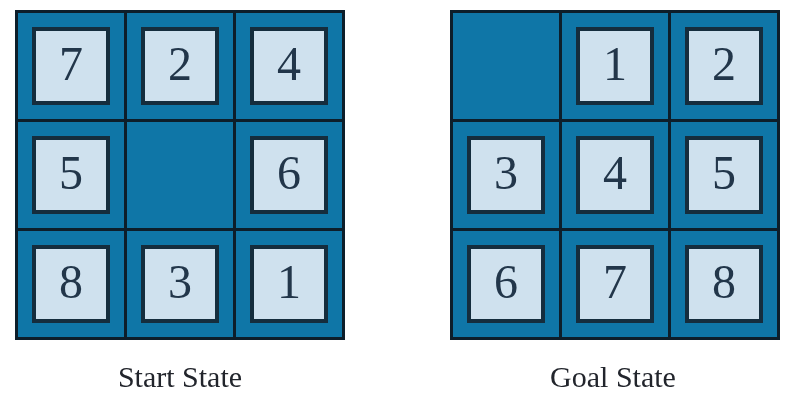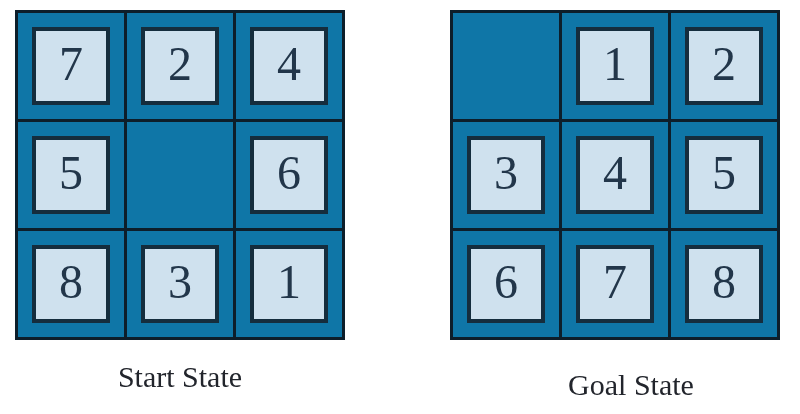--- a/index.html
+++ b/index.html
@@ -56,21 +56,21 @@
   }
   .caption {
     position: absolute;
     top: 360px;
     width: 330px;
     text-align: center;
     font-size: 30px;
     color: #22252c;
   }
   .caption.start { left: 15px; }
-  .caption.goal  { left: 466px; margin-top: 8px; }
+  .caption.goal  { left: 448px; }
 </style>
 </head>
 <body>
 
 <div class="figure">
 
   <div class="puzzle start">
     <div class="board">
       <div class="cell">
         <div class="tile">7</div>

